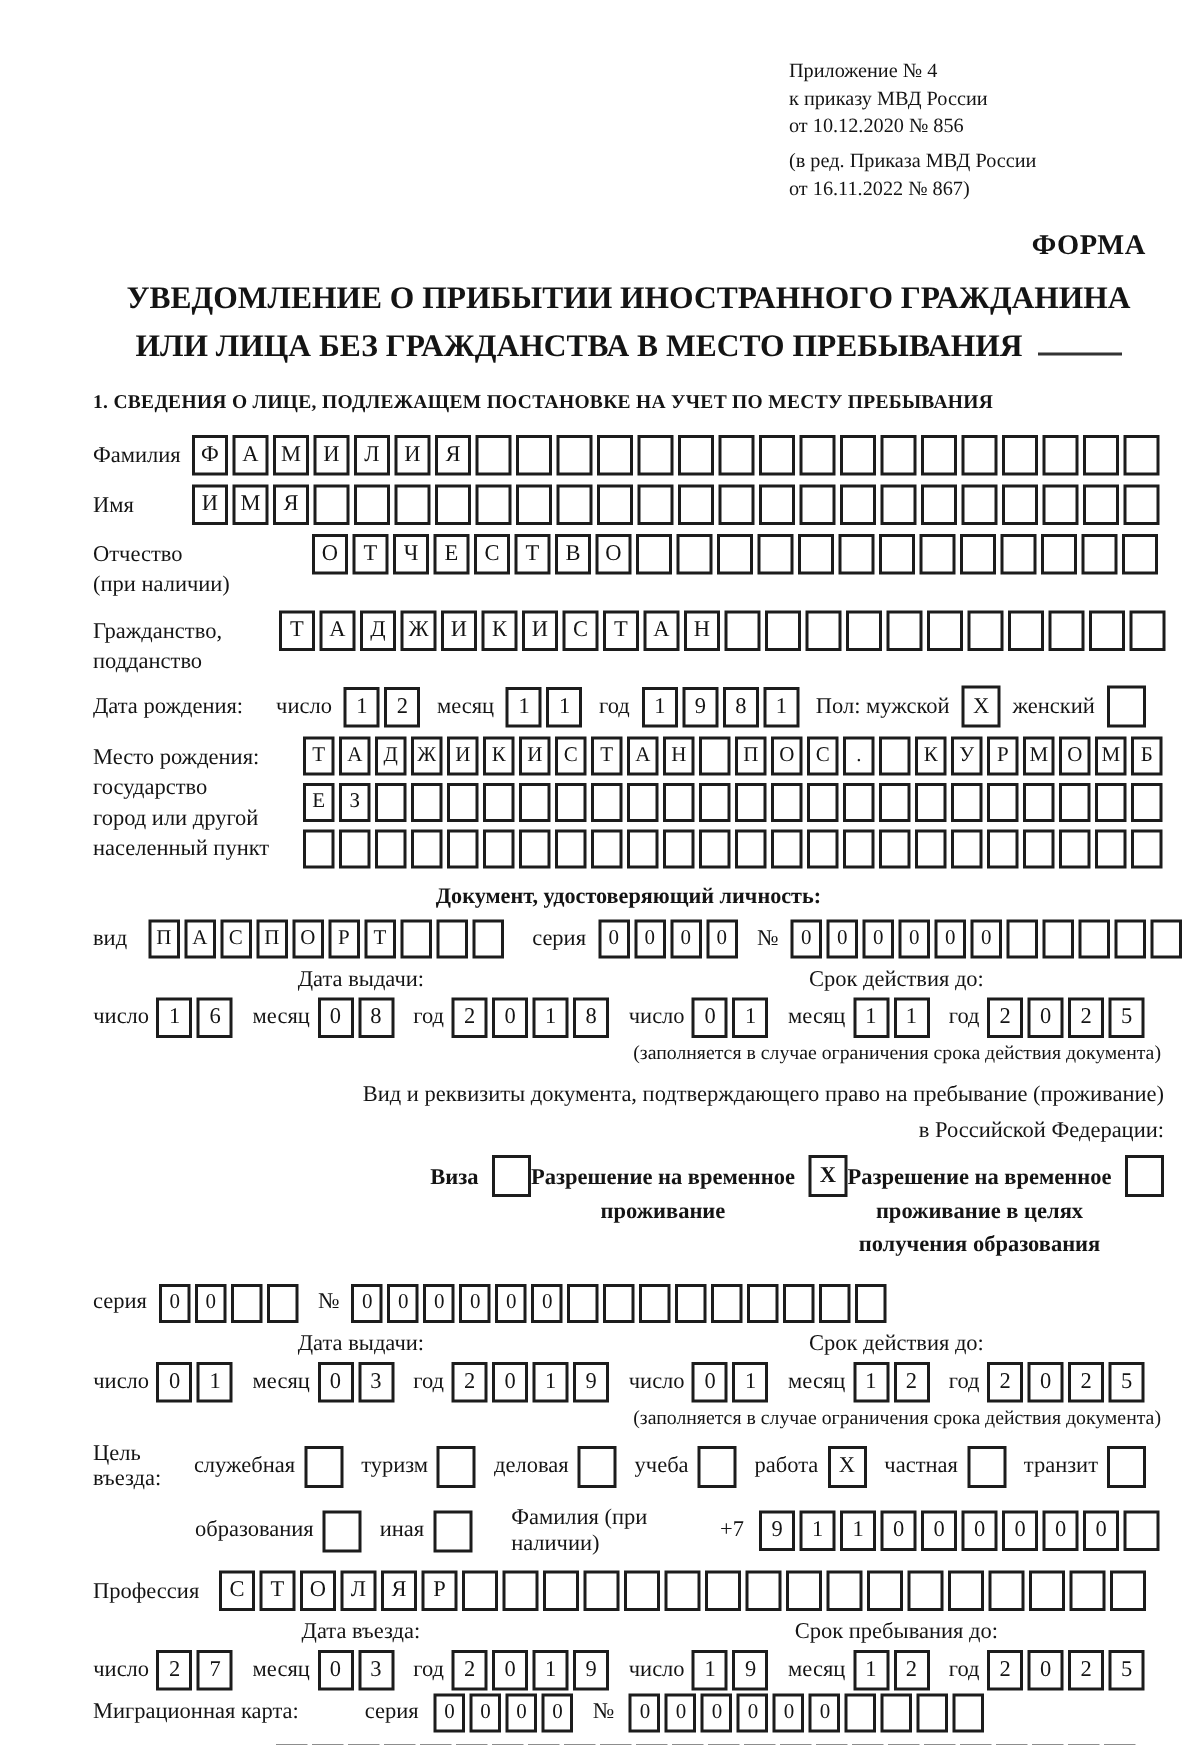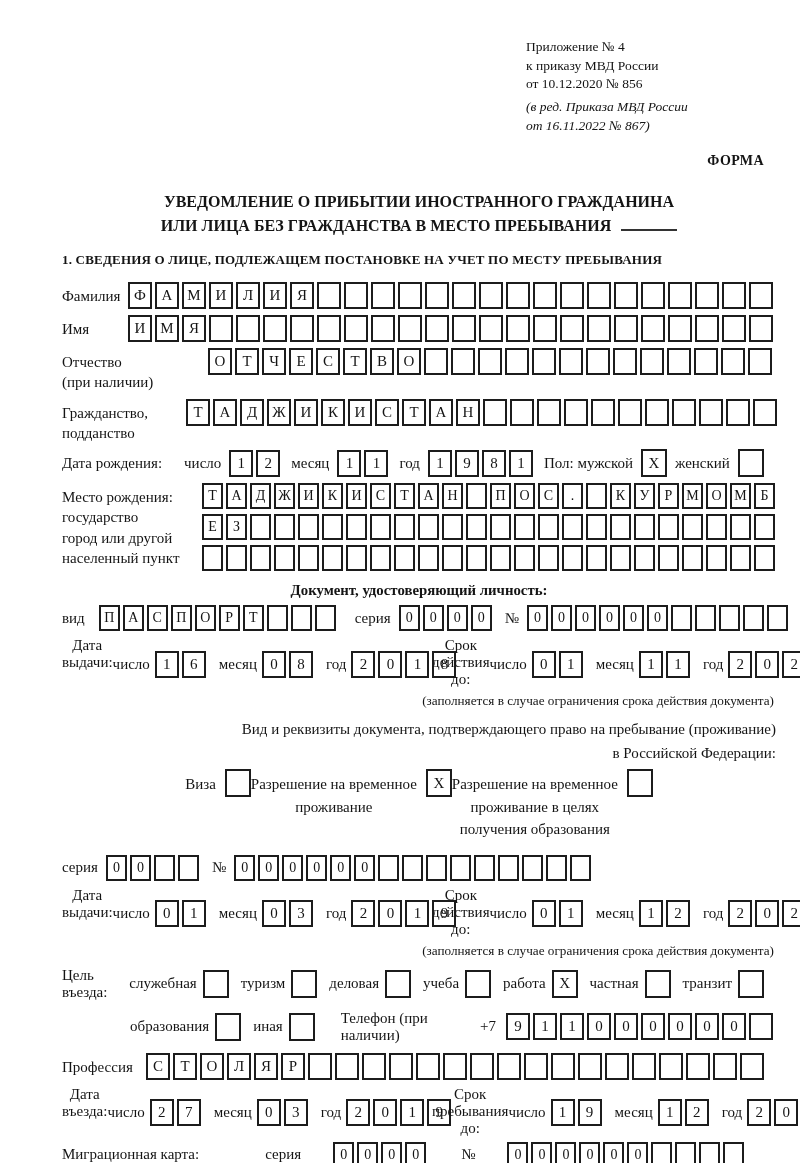--- a/index.html
+++ b/index.html
@@ -6,24 +6,24 @@
   body {
     width:800px; min-height:1163px;
     font-family:"Liberation Serif","DejaVu Serif",serif;
     color:#141414;
   }
   .page { padding:38px 24px 16px 62px; }
 
   
   .ref-wrap { width:238px; margin-left:auto; margin-right:12px; font-size:13.5px; line-height:1.38; }
   .ref-block { white-space:pre-line; }
-  .ref-block + .ref-block { margin-top:4px;font-style:italic; }
-  .forma { text-align:right; font-weight:bold; font-size:14px; margin:18px 12px 21px 0; letter-spacing:.4px; }
-
-  .title { text-align:center; font-weight:bold; font-size:16px; line-height:1.5; margin:4px 0 14px; }
+  .ref-block + .ref-block { margin-top:4px; }
+  .forma { text-align:right; font-weight:bold; font-size:19px; margin:18px 12px 8px 0; letter-spacing:.4px; }
+
+  .title { text-align:center; font-weight:bold; font-size:21px; line-height:1.5; margin:4px 0 14px; }
   .uline { display:inline-block; width:56px; border-bottom:2px solid #333; height:12px; margin-left:10px; }
 
   .section-heading { font-weight:bold; font-size:13px; margin:4px 0 14px; letter-spacing:.2px; }
 
   
   .frow { display:flex; align-items:flex-start; margin-bottom:6px; }
   .flabel { flex:none; font-size:15px; padding-top:4px; line-height:1.35; }
   .sublines { white-space:pre-line; }
   .cells { display:flex; flex-wrap:nowrap; }
   .cells .cell {
@@ -41,42 +41,42 @@
     width:26px; height:28px; border:2px solid #1c1c1c; background:#fff;
     align-items:center; justify-content:center; font-size:15px;
   }
 
   .inline-row { display:flex; align-items:center; margin-bottom:6px; }
   .inline-row > * { margin-right:8px; }
   .lbl { font-size:15px; }
 
   
   .dates-pair { display:flex; margin-bottom:2px; }
-  .dgroup { display:flex; flex-direction:row; }
+  .dgroup { display:flex; flex-direction:column;align-items:center; }
   .dgroup.left { width:370px; }
   .dgroup.right { flex:1; }
   .dg-head { text-align:center; font-size:15px; margin-bottom:3px; }
   .dg-fields { display:flex; align-items:center; }
   .dg-fields > .lbl { margin-right:5px; }
   .dg-fields > .cells { margin-right:10px; }
   .note { font-size:13.2px; text-align:right; margin:0 2px 8px 0; }
 
   .intro { font-size:15px; line-height:1.6; margin-bottom:4px;text-align:right; }
 
-  .opts { display:flex; align-items:flex-start; justify-content:center; margin:4px 0 14px; }
+  .opts { display:flex; align-items:flex-start; justify-content:flex-end; margin:4px 0 14px;font-weight:bold; }
   .opt { display:flex; align-items:flex-start; }
   .opt-label { font-size:15px; text-align:center; white-space:pre-line; line-height:1.5; margin-right:9px; padding-top:4px; }
 
   .purpose-row { display:flex; align-items:center; margin-bottom:9px; }
   .purpose-row .lbl { margin-right:6px; }
   .purpose-row .cbox { margin-right:12px; }
   .purpose2 { margin-left:68px; }
   .phone-cells { margin-left:4px; }
 
-  .mig-row { display:flex; align-items:center; margin:2px 0 8px;gap:22px; }
+  .mig-row { display:flex; align-items:center; margin:2px 0 8px; }
   .mig-row > * { margin-right:10px; }
 
   .reps { display:flex; align-items:flex-start; margin-top:2px; }
 </style>
 </head>
 <body>
 
 <div class="page">
 
   <div class="ref-wrap">
@@ -526,21 +526,21 @@
     <span class="cbox"></span>
     <span class="lbl">транзит</span>
     <span class="cbox"></span>
   </div>
 
   <div class="purpose-row purpose2">
     <span class="lbl">образования</span>
     <span class="cbox"></span>
     <span class="lbl">иная</span>
     <span class="cbox"></span>
-    <span class="lbl" style="margin-left:14px">Телефон (при наличии)</span>
+    <span class="lbl" style="margin-left:14px">Фамилия (при наличии)</span>
     <span class="lbl" style="margin-left:14px">+7</span>
     <span class="cells phone-cells">
         <span class="cell">9</span>
         <span class="cell">1</span>
         <span class="cell">1</span>
         <span class="cell">0</span>
         <span class="cell">0</span>
         <span class="cell">0</span>
         <span class="cell">0</span>
         <span class="cell">0</span>

